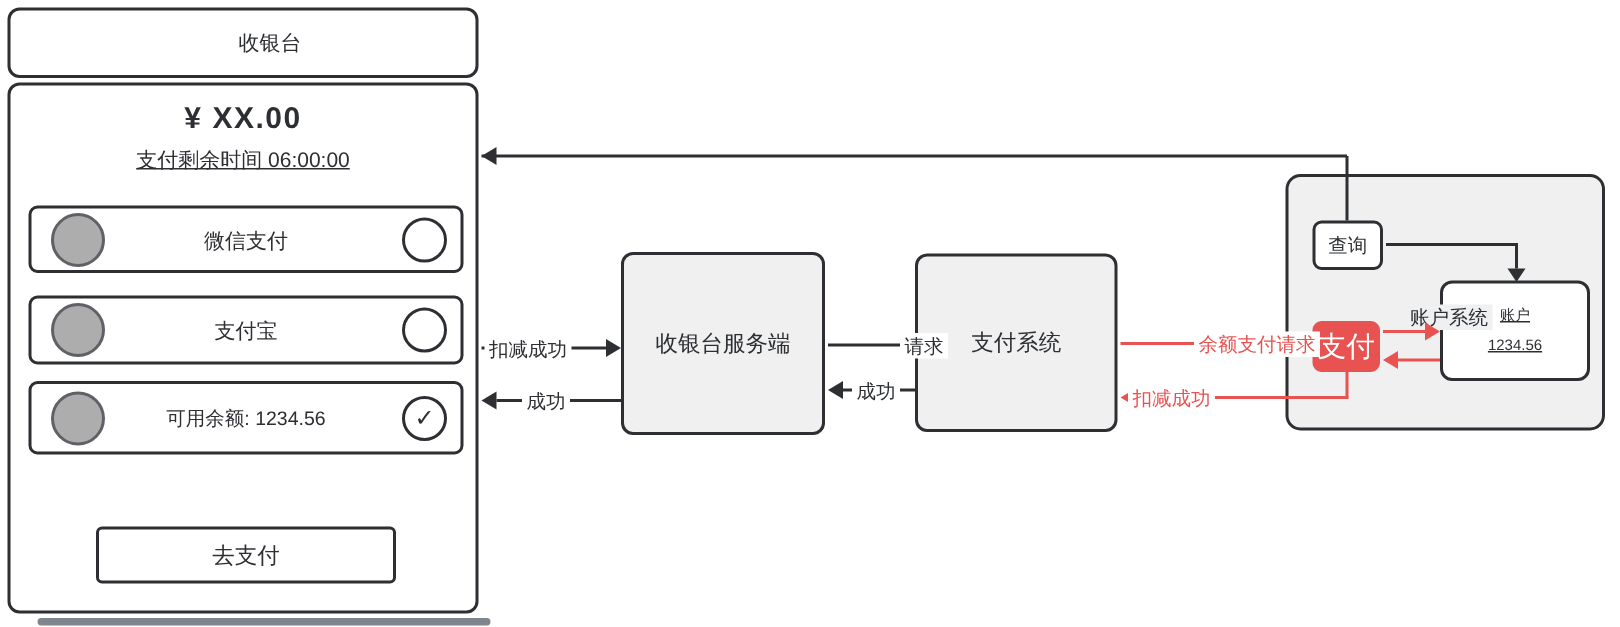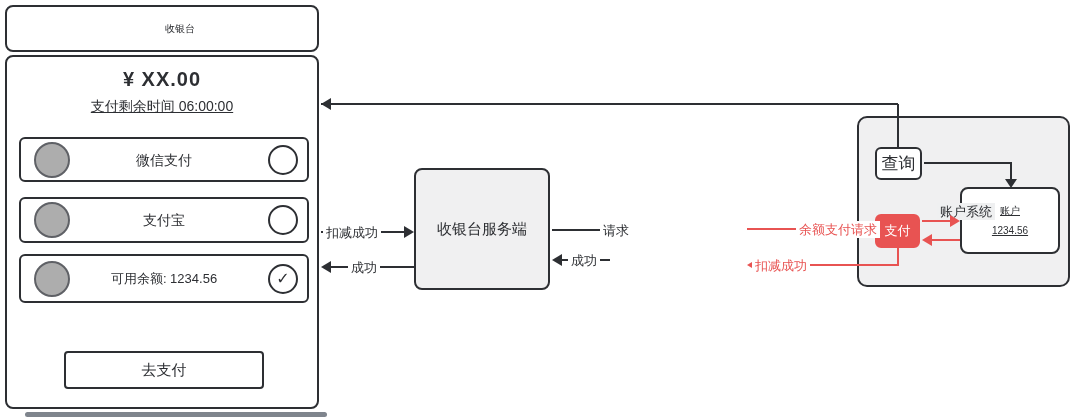--- a/index.html
+++ b/index.html
@@ -30,21 +30,21 @@
   .dot.radio{width:30px;height:30px;background:#fff;border:2px solid var(--ink);margin-right:9px;margin-left:auto;
              display:flex;align-items:center;justify-content:center;font-size:16px;color:var(--ink);}
   .row-label{position:absolute;left:0;right:0;text-align:center;font-size:14px;line-height:18px;}
 </style>
 </head>
 <body>
 
 <div class="canvas">
 
   <div class="abs node white r8" style="left:5px;top:5px;width:314px;height:47px;">
-    <span style="font-size:10px;padding-left:36px;">收银台</span>
+    <span style="font-size:14px;padding-left:36px;">收银台</span>
   </div>
 
   <div class="abs node white r8" style="left:5px;top:55px;width:314px;height:354px;display:block;">
 
     <div class="abs" style="left:0;right:0;top:11px;text-align:center;font-size:20px;font-weight:bold;letter-spacing:1px;">¥ XX.00</div>
     <div class="abs" style="left:0;right:0;top:41px;text-align:center;font-size:14px;text-decoration:underline;">支付剩余时间 06:00:00</div>
 
     <div class="phone-row" style="left:12px;top:80px;width:290px;height:45px;">
       <span class="dot app"></span>
       <span class="row-label">微信支付</span>
@@ -69,36 +69,39 @@
       <span style="font-size:15px;">去支付</span>
     </div>
   </div>
 
   <div class="abs" style="left:25px;top:412px;width:302px;height:5px;background:#7f858d;border-radius:3px;"></div>
 
   <div class="abs node gray r8" style="left:414px;top:168px;width:136px;height:122px;">
     <span style="font-size:15px;">收银台服务端</span>
   </div>
 
+  <div class="abs node gray r8" style="left:610px;top:169px;width:135px;height:119px;">
+    <span style="font-size:15px;">支付系统</span>
+  </div>
 
   <div class="abs node gray r10" style="left:857px;top:116px;width:213px;height:171px;"></div>
 
   <div class="abs node white r6" style="left:875px;top:147px;width:47px;height:33px;">
-    <span style="font-size:17px;">查询</span>
+    <span style="font-size:13px;">查询</span>
   </div>
 
   <div class="abs node white r8" style="left:960px;top:187px;width:100px;height:67px;">
     <span style="font-size:10px;line-height:20px;text-decoration:underline;">
       <span style="display:block;">账户</span>
       <span style="display:block;">1234.56</span>
     </span>
   </div>
 
   <div class="abs node r6" style="left:875px;top:214px;width:45px;height:34px;background:var(--red);border-color:var(--red);">
-    <span style="font-size:13px;color:#fff;">支付</span>
+    <span style="font-size:19px;color:#fff;">支付</span>
   </div>
 
   <div class="line" style="left:321px;top:103px;width:577px;height:2px;"></div>
   <div class="line" style="left:897px;top:104px;width:2px;height:43px;"></div>
   <div class="ah ah-l" style="left:321px;top:98px;"></div>
 
   <div class="line" style="left:321px;top:231px;width:83px;height:2px;"></div>
   <div class="ah ah-r" style="left:404px;top:226px;"></div>
   <span class="lbl" style="left:352px;top:224px;">扣减成功</span>
 

